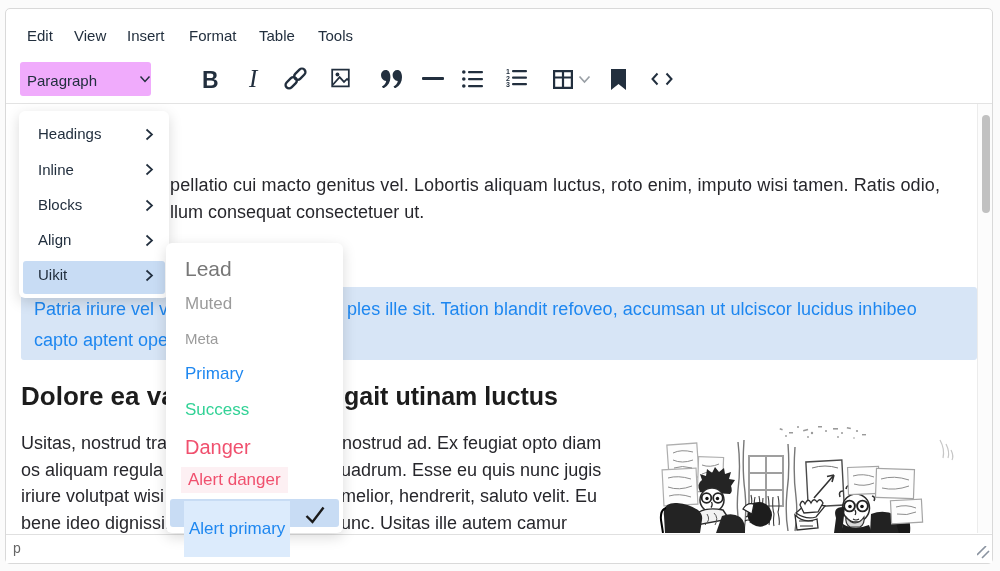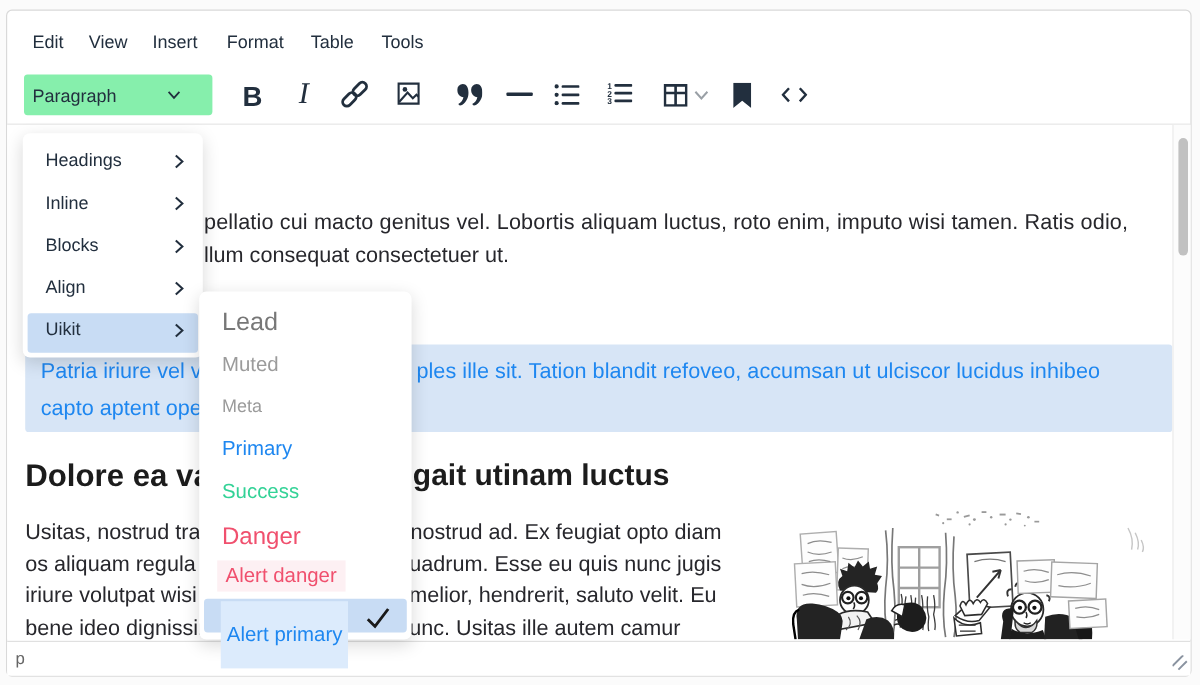--- a/index.html
+++ b/index.html
@@ -1,20 +1,20 @@
 <!DOCTYPE html>
 <html><head>
 <meta charset="utf-8">
 <style>
 html,body{margin:0;padding:0;}
 body{width:1000px;height:571px;background:#fbfbfb;font-family:"Liberation Sans",sans-serif;overflow:hidden;position:relative;}
 #frame{position:absolute;left:5px;top:8px;width:986px;height:554px;background:#fff;border:1px solid #d9d9d9;border-radius:5px;}
 .mitem{position:absolute;top:18px;font-size:15px;color:#222f3e;}
 #toolbar{position:absolute;left:0;top:56px;width:100%;height:47px;}
-#parabtn{position:absolute;left:14px;top:-3px;width:157px;height:34px;background:#86efac;border-radius:3px;}
+#parabtn{position:absolute;left:14px;top:-3px;width:131px;height:34px;background:#f0abfc;border-radius:3px;}
 #parabtn span{position:absolute;left:7px;top:10px;font-size:15px;color:#222f3e;}
 .ticon{position:absolute;color:#222f3e;}
 #contentline{position:absolute;left:0;top:94px;width:100%;height:1px;background:#e3e3e3;}
 #content{position:absolute;left:0px;top:95px;width:986px;height:429px;background:#fff;overflow:hidden;}
 .tline{position:absolute;font-size:18px;color:#27272c;white-space:nowrap;}
 #alert{position:absolute;left:15px;top:183px;width:956px;height:73px;background:#d7e5f6;border-radius:3px;}
 .aline{position:absolute;font-size:18px;color:#1e87f0;white-space:nowrap;}
 #heading{position:absolute;left:15px;top:277px;font-size:26px;font-weight:bold;color:#1c1c1c;white-space:nowrap;}
 #headr{position:absolute;left:338px;top:278px;font-size:25px;font-weight:bold;color:#1c1c1c;white-space:nowrap;}
 #sbar{position:absolute;left:971px;top:0;width:15px;height:429px;background:#fcfcfc;border-left:1px solid #ececec;}

